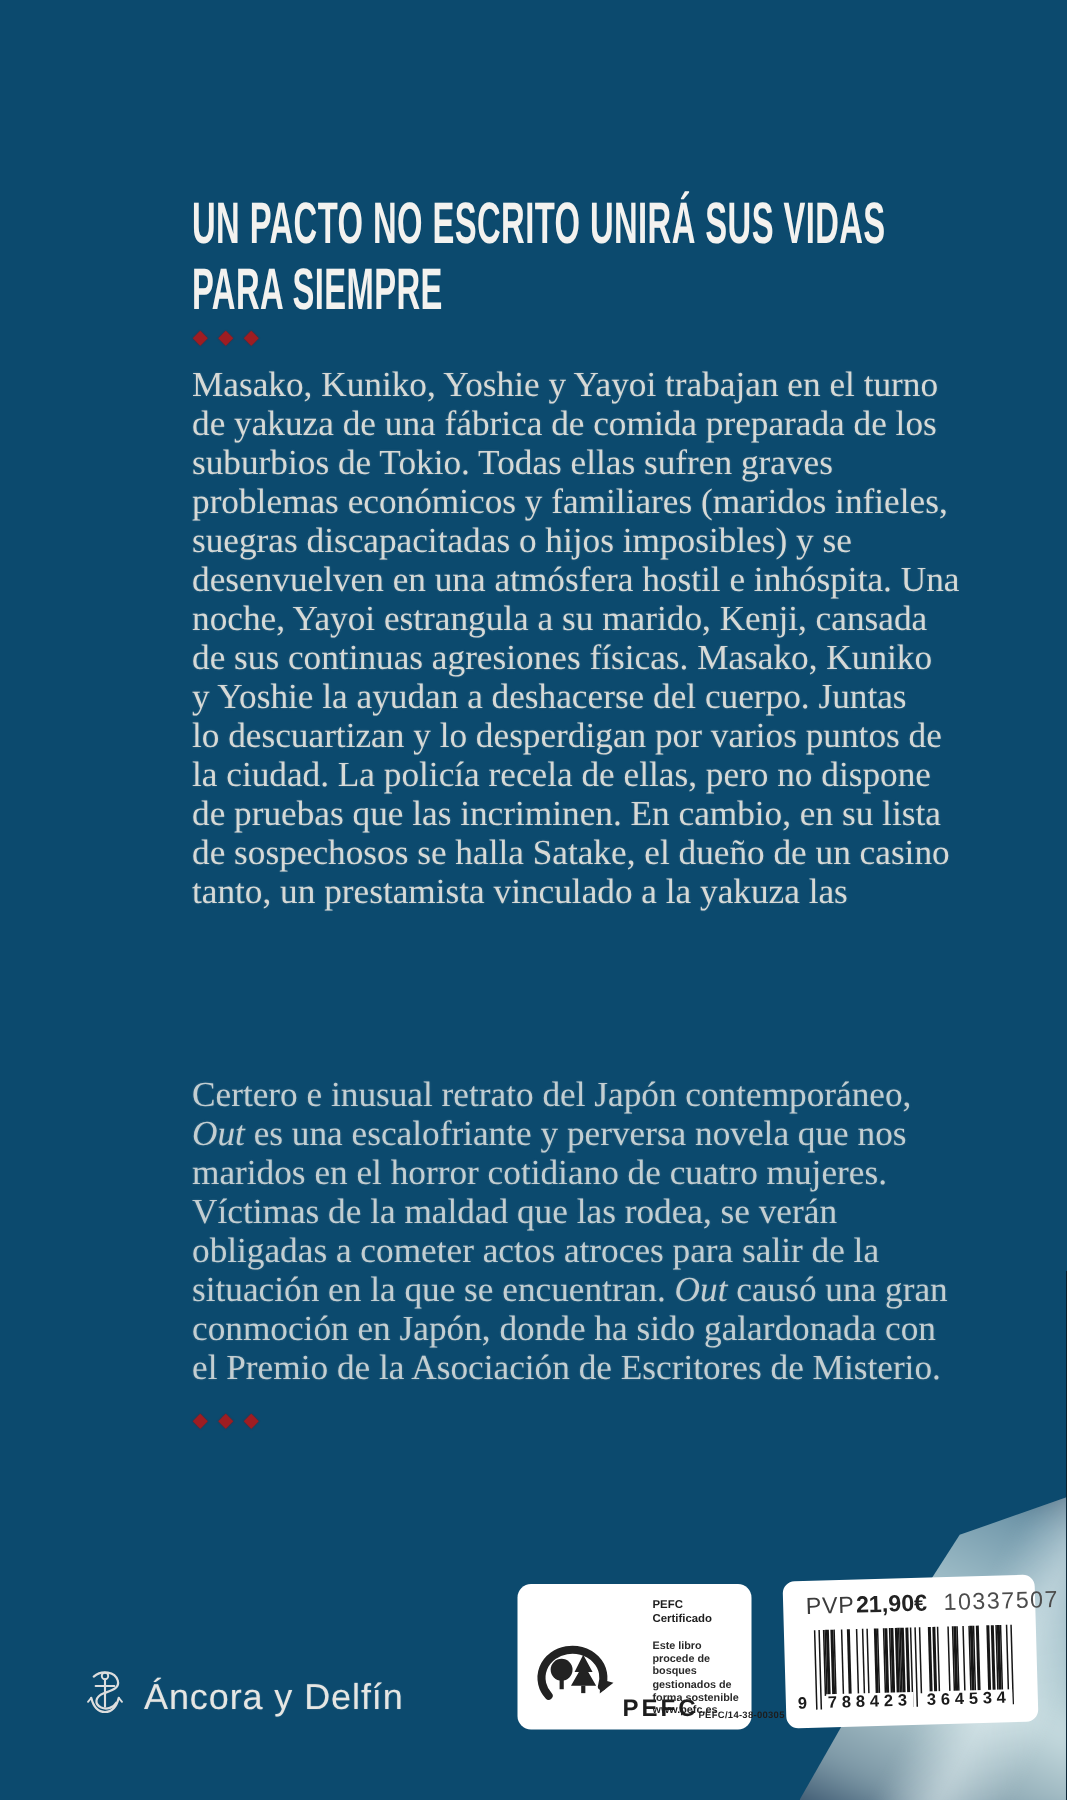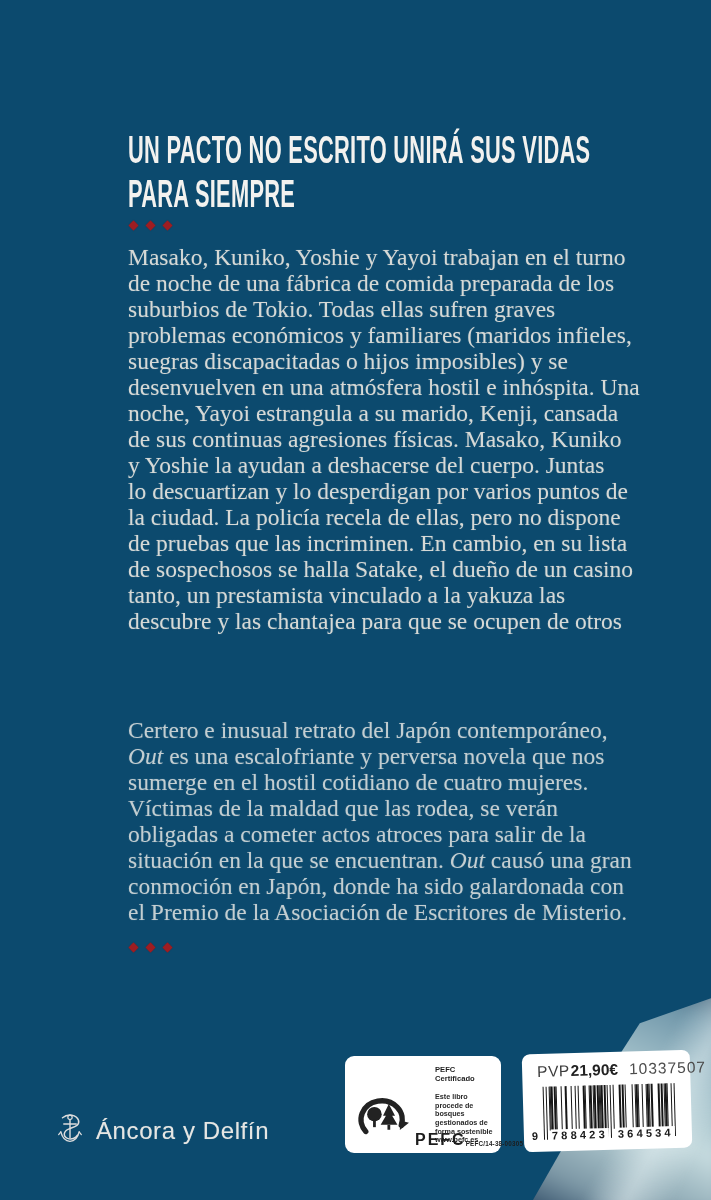--- a/index.html
+++ b/index.html
@@ -95,40 +95,39 @@
     </div>
 
   <div class="dots dots-top">
       <span class="dot"></span>
       <span class="dot"></span>
       <span class="dot"></span>
     </div>
 
   <div class="para para-synopsis">
       <div class="tline"><span>Masako, Kuniko, Yoshie y Yayoi trabajan en el turno</span></div>
-      <div class="tline"><span>de noche de una fábrica de comida preparada de los</span></div>
+      <div class="tline"><span>de yakuza de una fábrica de comida preparada de los</span></div>
       <div class="tline"><span>suburbios de Tokio. Todas ellas sufren graves</span></div>
       <div class="tline"><span>problemas económicos y familiares (maridos infieles,</span></div>
       <div class="tline"><span>suegras discapacitadas o hijos imposibles) y se</span></div>
       <div class="tline"><span>desenvuelven en una atmósfera hostil e inhóspita. Una</span></div>
       <div class="tline"><span>noche, Yayoi estrangula a su marido, Kenji, cansada</span></div>
       <div class="tline"><span>de sus continuas agresiones físicas. Masako, Kuniko</span></div>
       <div class="tline"><span>y Yoshie la ayudan a deshacerse del cuerpo. Juntas</span></div>
       <div class="tline"><span>lo descuartizan y lo desperdigan por varios puntos de</span></div>
       <div class="tline"><span>la ciudad. La policía recela de ellas, pero no dispone</span></div>
       <div class="tline"><span>de pruebas que las incriminen. En cambio, en su lista</span></div>
       <div class="tline"><span>de sospechosos se halla Satake, el dueño de un casino</span></div>
       <div class="tline"><span>tanto, un prestamista vinculado a la yakuza las</span></div>
-      <div class="tline"><span>descubre y las chantajea para que se ocupen de otros</span></div>
     </div>
 
   <div class="para para-review">
       <div class="tline"><span>Certero e inusual retrato del Japón contemporáneo,</span></div>
       <div class="tline"><span class="it">Out</span><span> es una escalofriante y perversa novela que nos</span></div>
-      <div class="tline"><span>sumerge en el hostil cotidiano de cuatro mujeres.</span></div>
+      <div class="tline"><span>maridos en el horror cotidiano de cuatro mujeres.</span></div>
       <div class="tline"><span>Víctimas de la maldad que las rodea, se verán</span></div>
       <div class="tline"><span>obligadas a cometer actos atroces para salir de la</span></div>
       <div class="tline"><span>situación en la que se encuentran. </span><span class="it">Out</span><span> causó una gran</span></div>
       <div class="tline"><span>conmoción en Japón, donde ha sido galardonada con</span></div>
       <div class="tline"><span>el Premio de la Asociación de Escritores de Misterio.</span></div>
     </div>
 
   <div class="dots dots-bottom">
       <span class="dot"></span>
       <span class="dot"></span>

